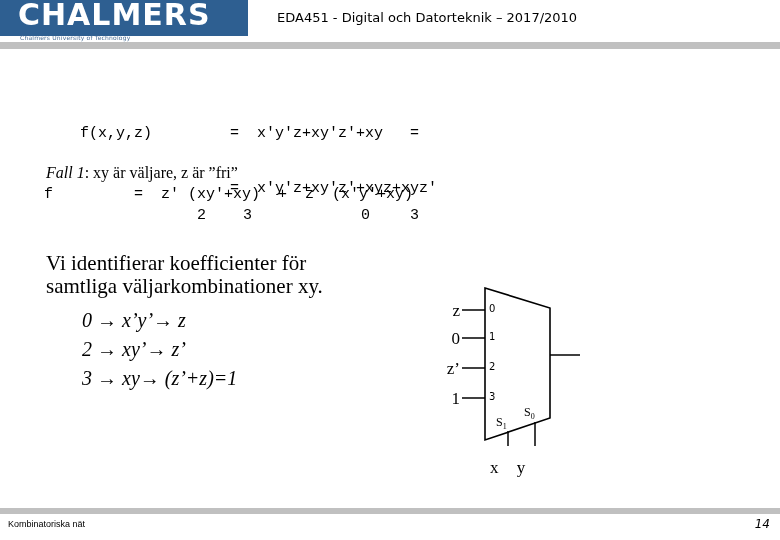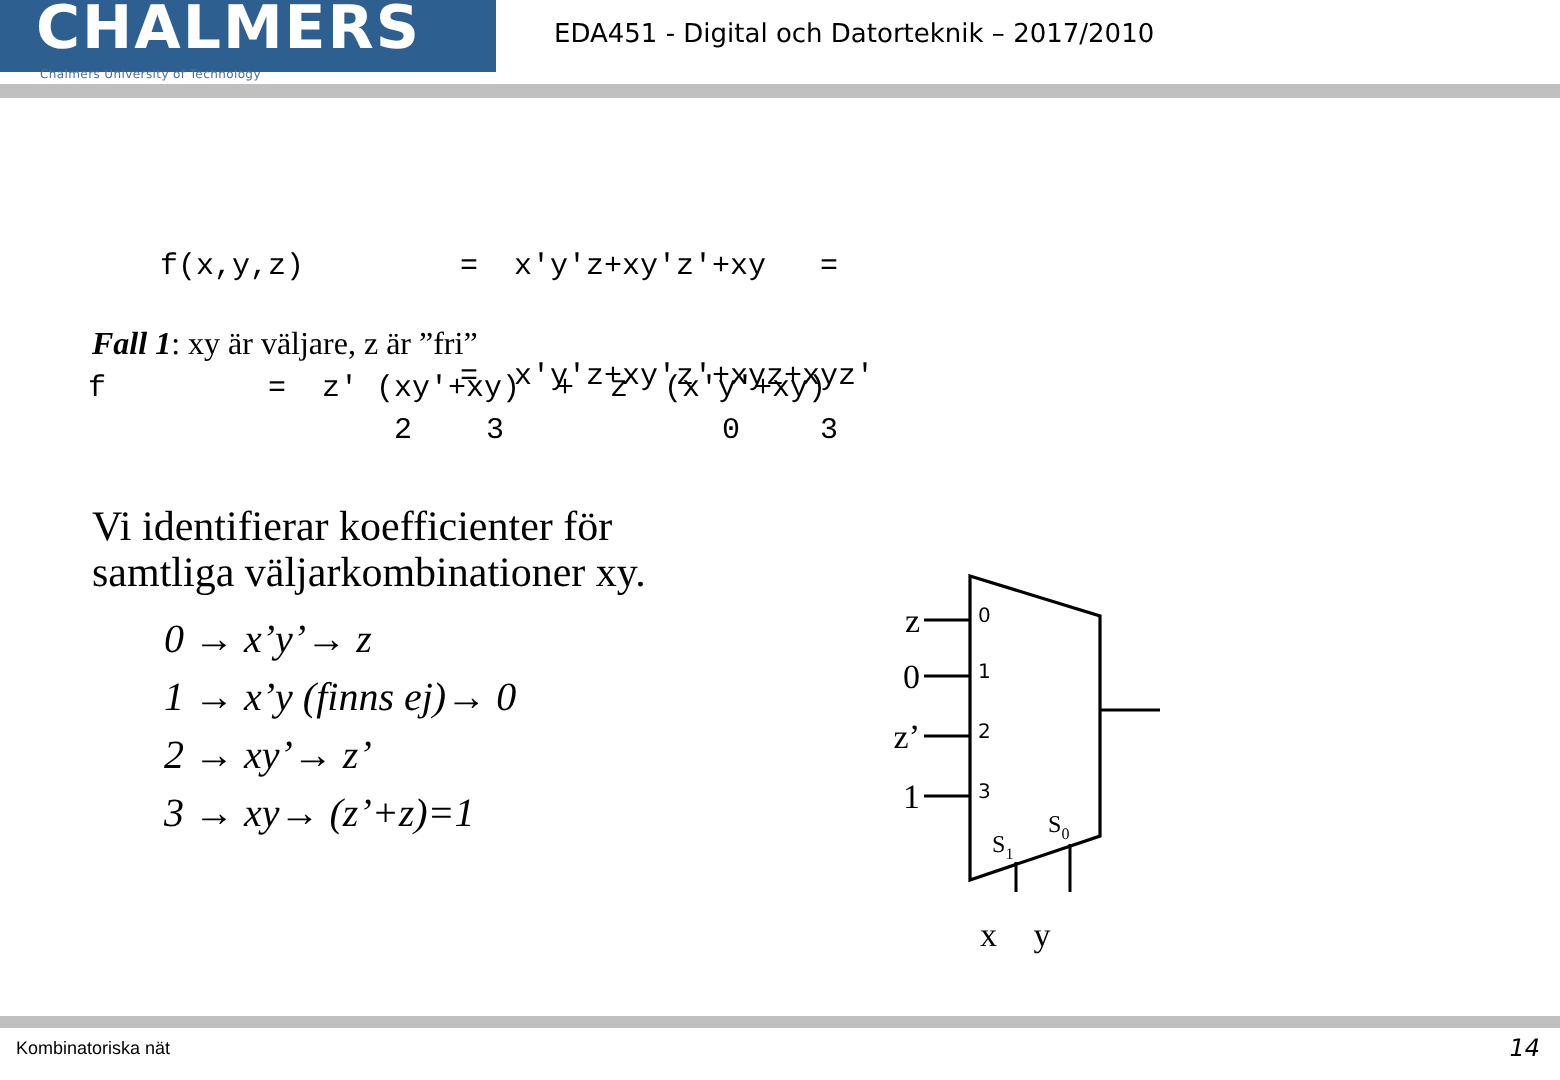--- a/index.html
+++ b/index.html
@@ -43,21 +43,21 @@
     font-size:15px;color:#000;white-space:pre;
   }
   #eq-block{position:absolute;left:44px;top:68px;}
   #eq-block .eq-row{height:21px;line-height:21px;}
   .eq-lhs{display:inline-block;width:150px;}
   
   #fall-head{
     position:absolute;left:46px;top:164px;
     font-size:16px;color:#000;white-space:nowrap;
   }
-  #fall-head .fall-label{font-weight:bold;font-style:italic;}
+  #fall-head .fall-label{font-weight:normal;font-style:italic;}
   #fall-eq{position:absolute;left:44px;top:186px;}
   #fall-digits{position:absolute;left:44px;top:207px;}
   #fall-digits span{position:absolute;}
   
   #para{
     position:absolute;left:46px;top:252px;width:330px;
     font-size:21px;line-height:23px;color:#000;
   }
   
   #map-list{
@@ -120,21 +120,20 @@
 <div id="fall-head">
   <span class="fall-label">Fall 1</span><span>: xy är väljare, z är ”fri”</span>
 </div>
 <div id="fall-eq" class="mono">f         =  z′ (xy′+xy)  +  z  (x′y′+xy)</div>
 <div id="fall-digits" class="mono"><span style="left: 153px;">2</span><span style="left: 199px;">3</span><span style="left: 317px;">0</span><span style="left: 366px;">3</span></div>
 
 <div id="para">Vi identifierar koefficienter för samtliga väljarkombinationer  xy.</div>
 
 <div id="map-list">
   <div>0 → x’y’→ z</div>
-  <div>1 → x’y (finns ej)→ 0</div>
   <div>2 → xy’→ z’</div>
   <div>3 → xy→ (z’+z)=1</div>
 </div>
 
 <div id="mux">
   <svg width="200" height="210">
 
     <polygon points="55,8 120,28 120,138 55,160" fill="none" stroke="#000" stroke-width="1.6"></polygon>
 
     <line x1="32" y1="30" x2="55" y2="30" stroke="#000" stroke-width="1.5"></line>

